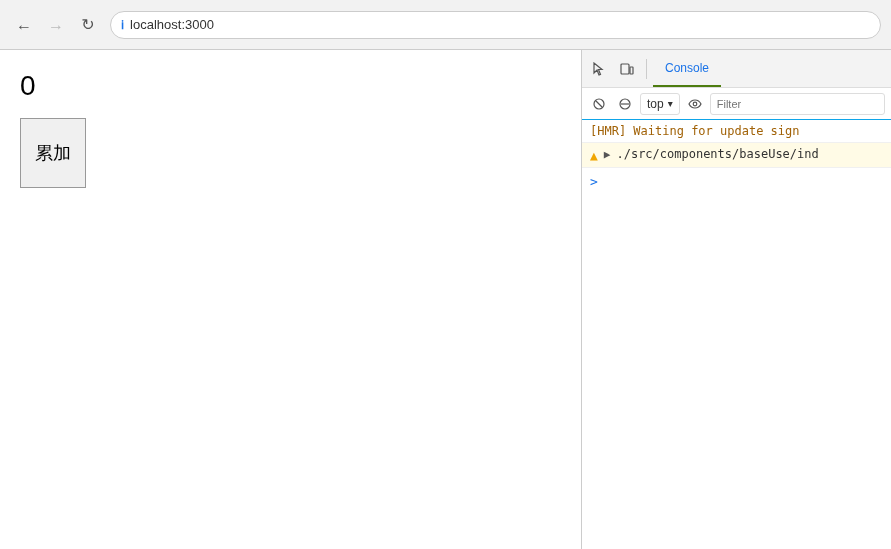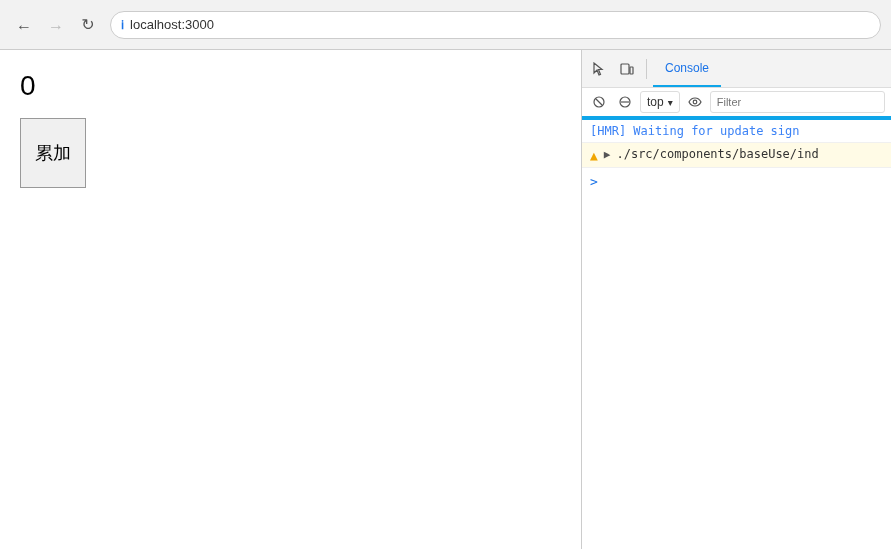--- a/index.html
+++ b/index.html
@@ -135,21 +135,21 @@
       color: #1a73e8;
       border-bottom: 2px solid #1a73e8;
       background: #fff;
     }
 
     
     .devtools-toolbar2 {
       display: flex;
       align-items: center;
       padding: 0 6px;
-      border-bottom: 4px solid #0ea5e9;
+      border-bottom: 1px solid #0ea5e9;
       height: 32px;
       background: #fff;
       gap: 4px;
     }
     .dt-icon-btn2 {
       width: 22px;
       height: 22px;
       background: none;
       border: none;
       cursor: pointer;
@@ -195,21 +195,21 @@
       padding: 0;
     }
     .console-line {
       padding: 4px 8px;
       border-bottom: 1px solid #f0f0f0;
       display: flex;
       align-items: flex-start;
       gap: 6px;
     }
     .console-line.hmr {
-      color: #3b82f6;
+      color: #a16207;
       background: #fff;
     }
     .console-line.warning {
       background: #fffbe6;
       color: #333;
     }
     .warning-icon {
       color: #f0a500;
       font-size: 13px;
       flex-shrink: 0;
@@ -269,21 +269,21 @@
 
       <button class="dt-icon-btn">
         <svg width="14" height="14" viewBox="0 0 14 14" fill="none">
           <rect x="1" y="2" width="8" height="10" rx="1" stroke="#555" stroke-width="1.2"></rect>
           <rect x="10" y="5" width="3" height="7" rx="0.5" stroke="#555" stroke-width="1.2"></rect>
         </svg>
       </button>
       <div class="dt-separator"></div>
 
 
-      <span class="dt-tab active" style="height:100%;display:flex;align-items:center;font-size:12px;color:#1a73e8;cursor:pointer;padding:0 12px;border-bottom:2px solid #0ea5e9;border-top:none;border-left:none;border-right:none;background:#f3f3f3;">
+      <span class="dt-tab active" style="height:100%;display:flex;align-items:center;font-size:12px;color:#1a73e8;cursor:pointer;padding:0 12px;border-bottom:2px solid #4d7c0f;border-top:none;border-left:none;border-right:none;background:#f3f3f3;">
         <span>Console</span>
       </span>
     </div>
 
     <div class="devtools-toolbar2">
 
       <button class="dt-icon-btn2">
         <svg width="12" height="12" viewBox="0 0 12 12">
           <circle cx="6" cy="6" r="5" stroke="#555" stroke-width="1.2" fill="none"></circle>
           <line x1="3" y1="3" x2="9" y2="9" stroke="#555" stroke-width="1.2"></line>

